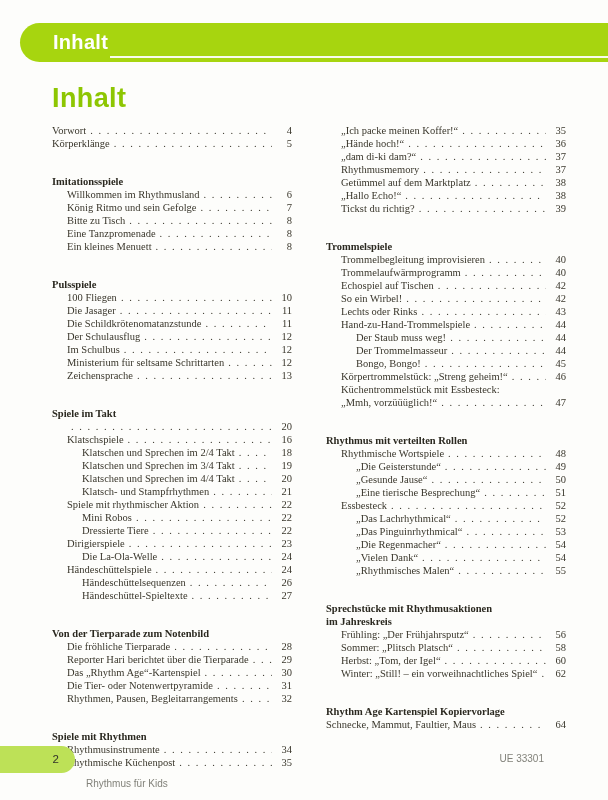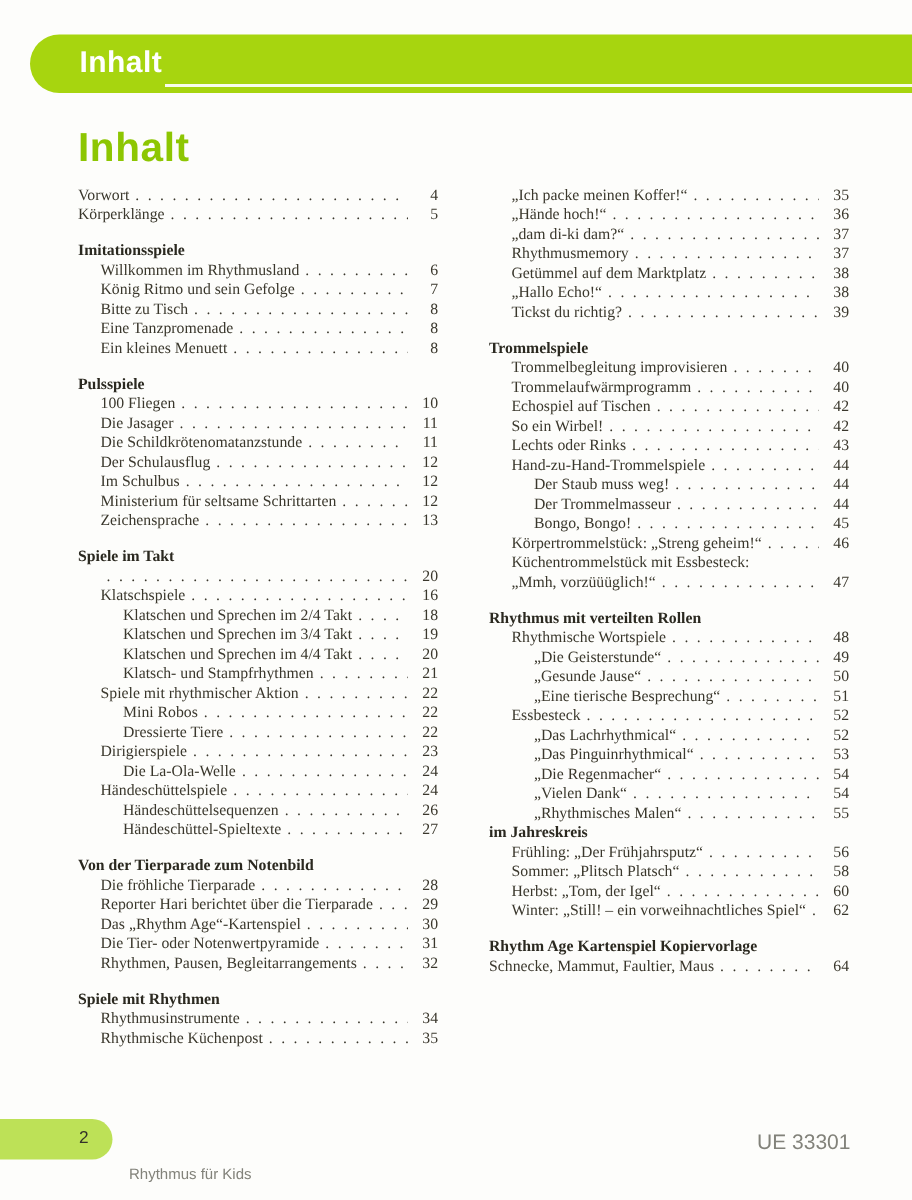--- a/index.html
+++ b/index.html
@@ -34,21 +34,21 @@
     margin: 0 0 12px 0;
     font-family: "Liberation Sans", sans-serif;
     font-weight: bold; font-size: 27px; line-height: 28px;
     color: var(--title-green, #8dc602);
     letter-spacing: 0.4px;
   }
   .columns { display: flex; gap: 34px; }
   .col { width: 240px; font-size: 10.5px; line-height: 13px; color: var(--body-text, #3a372c); }
 
   .toc-heading {
-    font-weight: bold; margin-top: 11px; color: #2b2920;
+    font-weight: bold; margin-top: 25px; color: #2b2920;
     white-space: nowrap;
   }
   .toc-heading.cont { margin-top: 0; }
 
   .row { display: flex; align-items: baseline; }
   .row.ind1 { padding-left: 15px; align-items: flex-end; }
   .row.ind2 { padding-left: 30px; }
   .row .lbl { white-space: nowrap; }
   .row .dots { flex: 1; overflow: hidden; white-space: nowrap; color: var(--body-text, #3a372c); }
   .row .dots::before {
@@ -66,23 +66,23 @@
     font-size: 11.5px; color: #33322a;
     line-height: 27px; text-align: right;
     box-sizing: border-box; padding-right: 16px;
   }
   .footer-booktitle {
     position: absolute; left: 86px; top: 746px;
     font-family: "Liberation Sans", sans-serif;
     font-size: 10px; color: var(--footer-text, #82827a); margin-top: 32px;
   }
   .footer-code {
-    position: absolute; right: 41px; top: 753px;
+    position: absolute; right: 64px; top: 753px;
     font-family: "Liberation Sans", sans-serif;
-    font-size: 14px; color: var(--footer-text, #82827a);
+    font-size: 10px; color: var(--footer-text, #82827a);
   }
 </style>
 </head>
 <body>
 
 <div class="page">
 
   <div class="band">
     <span class="band-title">Inhalt</span>
     <div class="band-line"></div>
@@ -411,20 +411,21 @@
           <div class="row ind2">
             <span class="lbl">„Vielen Dank“</span>
             <span class="dots"></span>
             <span class="pg">54</span>
           </div>
           <div class="row ind2">
             <span class="lbl">„Rhythmisches Malen“</span>
             <span class="dots"></span>
             <span class="pg">55</span>
           </div>
+          <div class="toc-heading">Sprechstücke mit Rhythmusaktionen</div>
           <div class="toc-heading cont">im Jahreskreis</div>
           <div class="row ind1">
             <span class="lbl">Frühling: „Der Frühjahrsputz“</span>
             <span class="dots"></span>
             <span class="pg">56</span>
           </div>
           <div class="row ind1">
             <span class="lbl">Sommer: „Plitsch Platsch“</span>
             <span class="dots"></span>
             <span class="pg">58</span>

